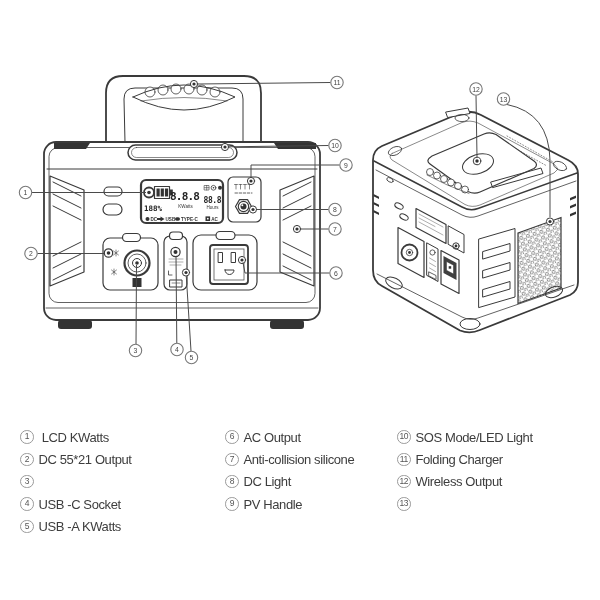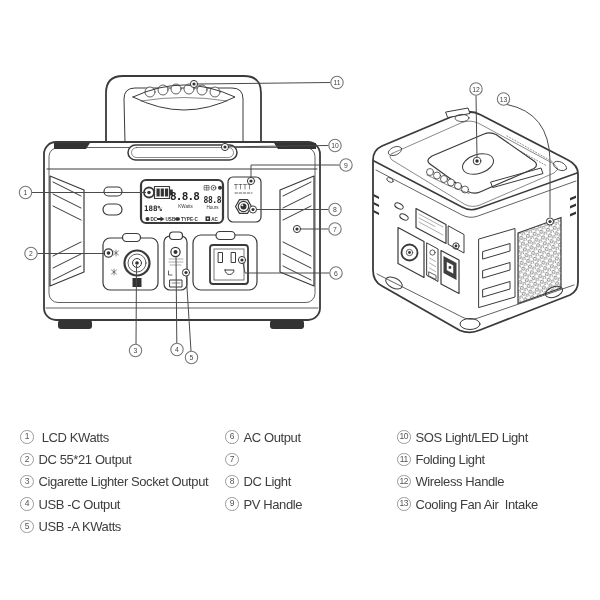--- a/index.html
+++ b/index.html
@@ -377,31 +377,31 @@
           <circle class="co" cx="503.5" cy="99" r="6.2"></circle>
           <text class="cotxt" x="503.5" y="101.5">13</text>
         </g>
   </g>
 </svg>
 
 <div class="legend">
   <div class="lcol c1">
     <div class="legend-item"><span class="lnum">1</span><span> LCD KWatts</span></div>
     <div class="legend-item"><span class="lnum">2</span><span>DC 55*21 Output</span></div>
-    <div class="legend-item"><span class="lnum">3</span><span>Cigarette Lighter Socket Output</span></div>
-    <div class="legend-item"><span class="lnum">4</span><span>USB -C Output</span></div>
+    <div class="legend-item"><span class="lnum">3</span></div>
+    <div class="legend-item"><span class="lnum">4</span><span>USB -C Socket</span></div>
     <div class="legend-item"><span class="lnum">5</span><span>USB -A KWatts</span></div>
   </div>
   <div class="lcol c2">
     <div class="legend-item"><span class="lnum">6</span><span>AC Output</span></div>
-    <div class="legend-item"><span class="lnum">7</span></div>
+    <div class="legend-item"><span class="lnum">7</span><span>Anti-collision silicone</span></div>
     <div class="legend-item"><span class="lnum">8</span><span>DC Light</span></div>
     <div class="legend-item"><span class="lnum">9</span><span>PV Handle</span></div>
   </div>
   <div class="lcol c3">
-    <div class="legend-item"><span class="lnum">10</span><span>SOS Light/LED Light</span></div>
-    <div class="legend-item"><span class="lnum">11</span><span>Folding Light</span></div>
-    <div class="legend-item"><span class="lnum">12</span><span>Wireless Handle</span></div>
-    <div class="legend-item"><span class="lnum">13</span><span>Cooling Fan Air  Intake</span></div>
+    <div class="legend-item"><span class="lnum">10</span><span>SOS Mode/LED Light</span></div>
+    <div class="legend-item"><span class="lnum">11</span><span>Folding Charger</span></div>
+    <div class="legend-item"><span class="lnum">12</span><span>Wireless Output</span></div>
+    <div class="legend-item"><span class="lnum">13</span></div>
   </div>
 </div>
 
 </div>
 
 </body></html>

